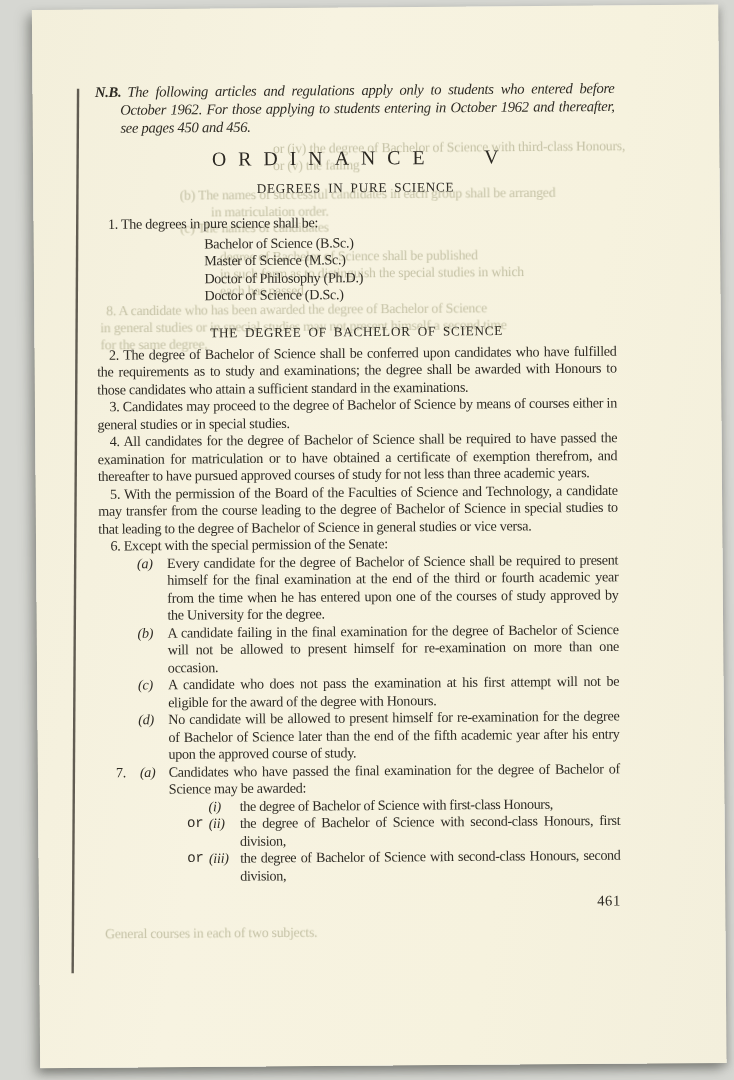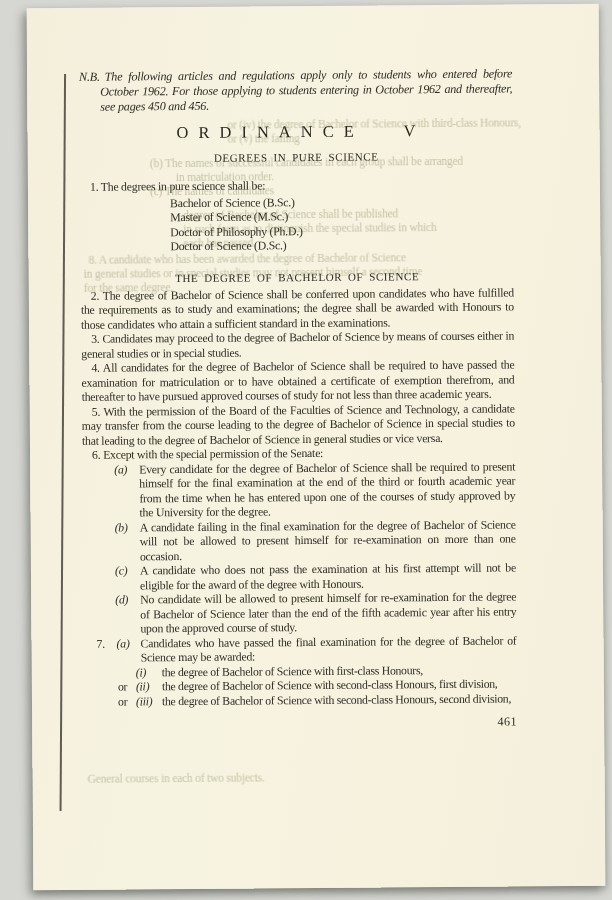--- a/index.html
+++ b/index.html
@@ -28,21 +28,21 @@
   }
   .content{
     position:absolute;left:52px;top:62px;width:433px;
     color:#2f2c25;
     font-size:11.8px;line-height:14.5px;letter-spacing:-0.25px;
   }
   .nb{
     font-style:italic;font-size:12.2px;line-height:15px;
     padding-left:21px;text-indent:-21px;text-align:justify;margin:0;
   }
-  .nb .nb-label{font-weight:normal;margin-right:5px;}
+  .nb .nb-label{font-weight:bold;margin-right:5px;}
   h1.title{
     margin:10px 0 0 0;font-weight:normal;text-align:center;
     font-size:16.5px;line-height:18px;letter-spacing:10px;word-spacing:26px;
     text-indent:10px;color:#2b2822;
   }
   .smallcaps-head{
     margin:0;font-weight:normal;text-align:center;
     font-size:11px;line-height:14px;letter-spacing:0.6px;word-spacing:2.5px;
     color:#2e2b24;
   }
@@ -54,21 +54,21 @@
   .degrees div{line-height:14.5px;}
   .p2{margin-top:3px;}
   .sub{display:flex;margin:0;}
   .sub .m{flex:none;width:25px;margin-left:32px;font-style:italic;}
   .sub .t{flex:1;text-align:justify;}
   .item7{display:flex;margin:0;}
   .item7 .n{flex:none;width:20px;margin-left:13px;}
   .item7 .m{flex:none;width:24px;font-style:italic;}
   .item7 .t{flex:1;text-align:justify;}
   .award{display:flex;margin:0;}
-  .award .pre{flex:none;width:18px;margin-left:34px;}
+  .award .pre{flex:none;width:18px;margin-left:72px;font-family:Liberation Mono, monospace;}
   .award .m{flex:none;width:26px;font-style:italic;}
   .award .t{flex:1;text-align:justify;letter-spacing:-0.3px;}
   .page-number{margin-top:9px;text-align:right;font-size:12.2px;letter-spacing:0.5px;}
   .it{}
 </style>
 </head>
 <body>
 
 <div class="page">
 

